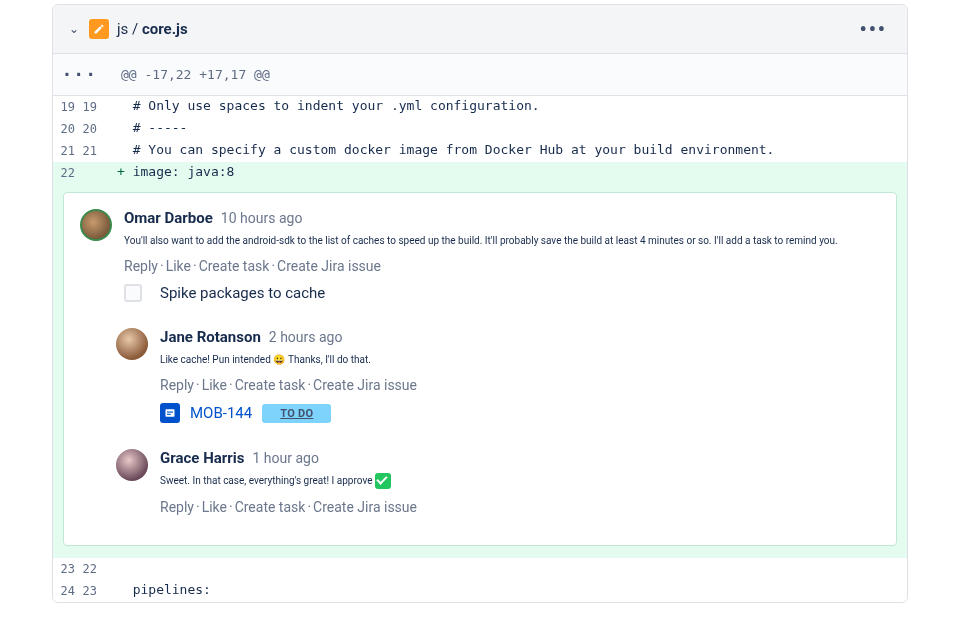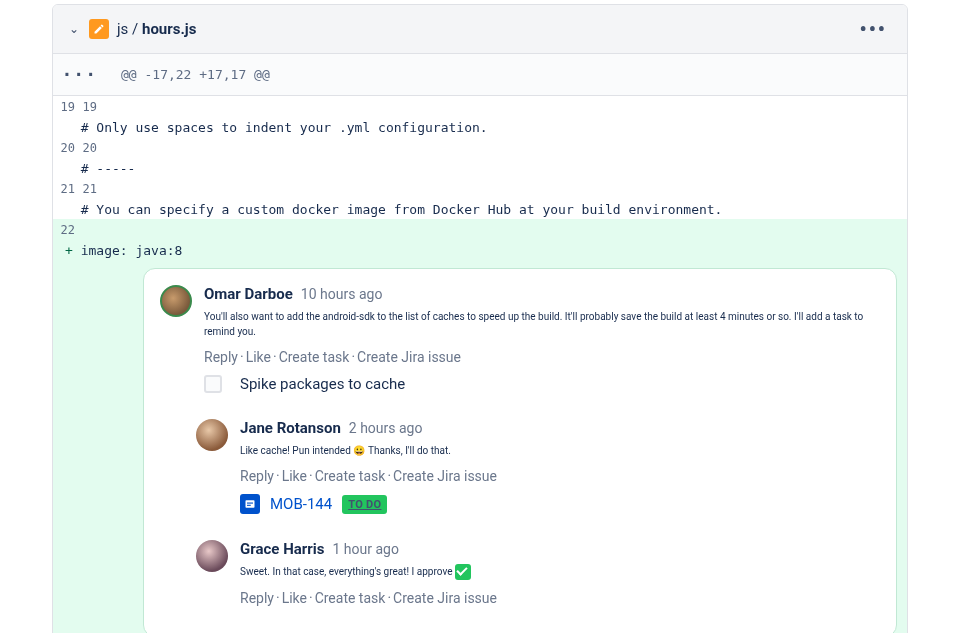--- a/index.html
+++ b/index.html
@@ -12,47 +12,47 @@
 .file-icon svg { width: 12px; height: 12px; fill: #fff; }
 .breadcrumb { flex: 1; font-size: 15px; color: #172b4d; }
 .breadcrumb .bold { font-weight: 700; }
 .more-dots { color: #42526e; font-size: 20px; letter-spacing: 2px; font-weight: bold; padding: 0 4px; }
 .hunk-header { display: flex; align-items: center; border-bottom: 1px solid #dfe1e6; background: #fafbfc; }
 .gutter { width: 52px; text-align: right; font-family: "SFMono-Regular", Consolas, monospace; font-size: 12px; color: #5e6c84; padding: 4px 8px 4px 0; display:flex; justify-content:flex-end; gap:4px;}
 .gutter .col { width: 18px; text-align:right; }
 .hunk-header .gutter { padding: 10px 8px 10px 0; }
 .hunk-header .more { font-size: 18px; font-weight:bold; letter-spacing:1px; color:#42526e;}
 .hunk-info { color: #5e6c84; font-family: "SFMono-Regular", Consolas, monospace; font-size: 13px; padding: 10px 16px; }
-.code-line { display: flex; align-items: flex-start; flex-direction: column; }
+.code-line { display: flex; align-items: flex-start; }
 .code-content { font-family: "SFMono-Regular", Consolas, monospace; font-size: 13px; padding: 2px 12px; white-space: pre; color: #172b4d; flex:1; }
 .code-line.added { background: #e3fcef; }
 .code-line.added .gutter { background: #e3fcef; }
 .code-line.added .code-content::before { content: "+ "; color: #006644; }
 .comment-region { background: #e3fcef; padding: 8px 10px 12px 10px; }
-.comment-box { background: #fff; border-radius: 12px; border: 1px solid #c1e8d4; padding: 16px 16px 8px 16px; margin-left: 80px; }
+.comment-box { background: #fff; border-radius: 4px; border: 1px solid #c1e8d4; padding: 16px 16px 8px 16px; }
 .comment { display: flex; margin-bottom: 12px; }
 .comment.nested1 { margin-left: 36px; }
 .avatar { width: 32px; height: 32px; border-radius: 50%; flex-shrink: 0; margin-right: 12px; background: #ccc; }
 .comment-body { flex: 1; }
 .comment-head { display: flex; align-items: center; gap: 8px; margin-bottom: 6px; }
 .author { font-weight: 700; color: #172b4d; font-size: 15px; }
 .time { color: #6b778c; font-size: 14px; }
 .comment-text { color: #172b4d; margin-bottom: 10px; font-size: 10px; line-height: 1.5; }
 .actions { color: #6b778c; font-size: 14px; display: flex; margin-bottom: 10px; }
 .actions span { cursor: pointer; }
 .actions .dot::before { content: "·"; margin: 0 2px; color:#6b778c; }
 .task-row { display: flex; align-items: flex-end; gap: 18px; margin: 6px 0 14px 0; }
 .checkbox { width: 18px; height: 18px; border: 2px solid #dfe1e6; border-radius: 3px; background:#fafbfc; }
 .task-label { color: #172b4d; font-size: 15px; }
 .issue-row { display: flex; align-items: center; gap: 10px; margin: 6px 0 14px 0; }
 .jira-icon { width: 20px; height: 20px; background: #0052cc; border-radius: 3px; display:flex; align-items:center; justify-content:center; }
 .jira-icon svg { width:12px; height:12px; fill:#fff; }
 .issue-key { color: #0052cc; font-size: 15px; }
 .issue-summary { color: #172b4d; font-size: 15px; flex: 1; }
-.status-badge { background: #22c55e; color: #42526e; font-weight: 700; font-size: 11px; padding: 3px 6px; border-radius: 3px; letter-spacing: 0.3px; text-decoration: underline; }
+.status-badge { background: #7dd3fc; color: #42526e; font-weight: 700; font-size: 11px; padding: 3px 18px; border-radius: 3px; letter-spacing: 0.3px; text-decoration: underline; }
 .emoji { display:inline-block; }
 .av-omar { background: radial-gradient(circle at 40% 40%, #c89b6c 0%, #7a5a3c 70%); border: 2px solid #3a8a4c; box-sizing:border-box; }
 .av-jane { background: radial-gradient(circle at 40% 35%, #e8c8a8 0%, #8a5a3a 70%); }
 .av-grace { background: radial-gradient(circle at 40% 35%, #e8c8c8 0%, #6a4a5a 70%); }
 .checkmark-emoji { display:inline-block; width:16px; height:16px; background:#22c55e; border-radius:3px; position:relative; vertical-align:middle; }
 .checkmark-emoji::after { content:""; position:absolute; left:4px; top:1px; width:4px; height:8px; border:solid #fff; border-width:0 2px 2px 0; transform:rotate(45deg); }
 </style>
 </head>
 <body>
 
@@ -60,21 +60,21 @@
   <div class="card">
 
     <div class="file-header">
       <span class="chevron">⌄</span>
       <span class="file-icon">
         <svg viewBox="0 0 24 24">
             <path d="M3 17.25V21h3.75l11-11-3.75-3.75L3 17.25zM20.7 7c.4-.4.4-1 0-1.4l-2.3-2.3c-.4-.4-1-.4-1.4 0l-1.8 1.8 3.75 3.75L20.7 7z"></path>
           </svg>
       </span>
       <div class="breadcrumb">
-        <span>js</span> / <span class="bold">hours.js</span>
+        <span>js</span> / <span class="bold">core.js</span>
       </div>
       <span class="more-dots">•••</span>
     </div>
 
     <div class="hunk-header">
       <div class="gutter">
           <span class="more">···</span>
         </div>
       <div class="hunk-info">@@ -17,22 +17,17 @@</div>
     </div>

